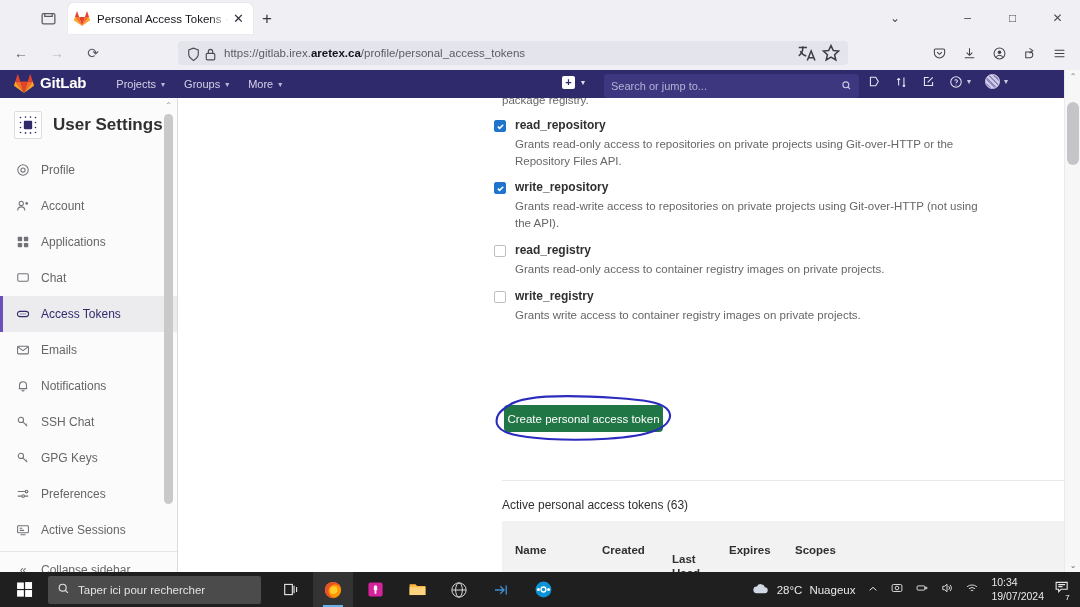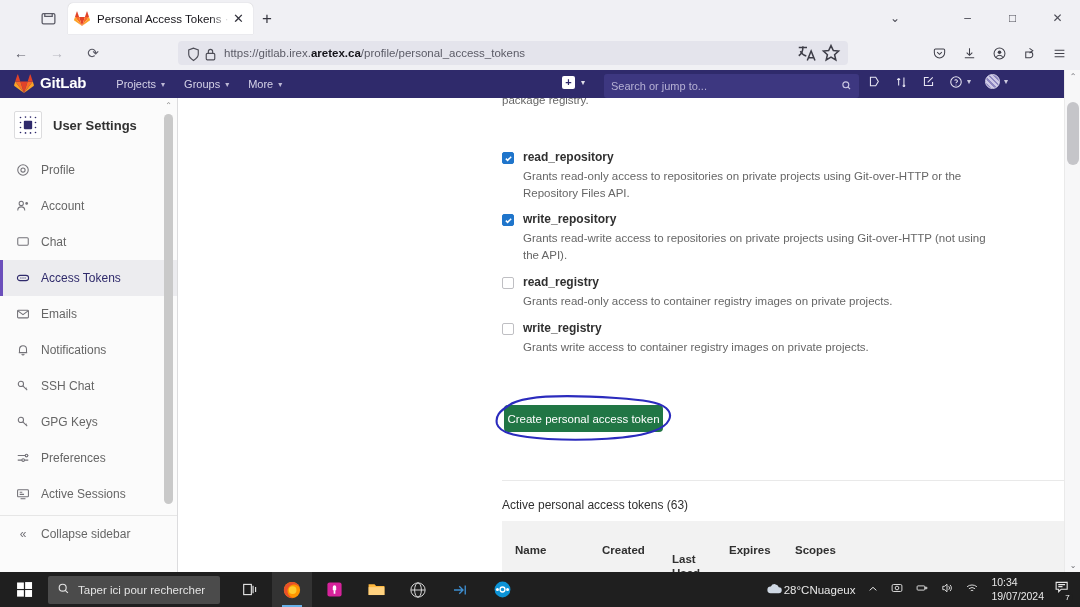--- a/index.html
+++ b/index.html
@@ -126,21 +126,21 @@
     position: absolute; left: 0; top: 28px; width: 178px; height: 474px;
     background: #fbfbfb; border-right: 1px solid #dcdcde;
     overflow: hidden;
   }
   .sb-header { display: flex; align-items: center; padding: 13px 0 13px 14px; }
   .sb-header .ava {
     width: 28px; height: 28px; flex: 0 0 28px;
     background: #fff; border: 1px solid #dcdcde; border-radius: 2px;
     display: flex; align-items: center; justify-content: center;
   }
-  .sb-header .txt { font-size: 13px; font-weight: 700; color: #303030; margin-left: 11px; }
+  .sb-header .txt { font-size: 17px; font-weight: 700; color: #303030; margin-left: 11px; }
   .sb-item {
     display: flex; align-items: center; height: 36px; padding-left: 15px;
     color: #666; font-size: 12px; position: relative;
   }
   .sb-item .ic { width: 16px; flex: 0 0 16px; display: flex; align-items: center; justify-content: center; color: #737278; }
   .sb-item .lbl { margin-left: 10px; }
   .sb-item.active { background: #ececef; color: #2f2a6b; font-weight: 400; }
   .sb-item.active .ic { color: #2f2a6b; }
   .sb-item.active::before {
     content: ""; position: absolute; left: 0; top: 0; bottom: 0; width: 3px;
@@ -156,21 +156,21 @@
   
   .content {
     position: absolute; left: 178px; top: 28px; width: 886px; height: 474px;
     background: #fff; overflow: hidden;
   }
   .content-inner { position: absolute; left: 0; top: 0; width: 886px; }
   .cut-text {
     position: absolute; left: 324px; top: -4px; font-size: 11.5px; color: #666;
   }
   .scope {
-    position: absolute; left: 324px; width: 500px; margin-top: 32px;
+    position: absolute; left: 316px; width: 500px;
   }
   .scope .row { display: flex; align-items: flex-start; }
   .cbx {
     width: 12px; height: 12px; flex: 0 0 12px; margin-top: 2px;
     border: 1px solid #bfbfc3; border-radius: 2px; background: #fff;
   }
   .cbx.checked {
     background: #1f75cb; border-color: #1f75cb;
     display: flex; align-items: center; justify-content: center;
   }
@@ -217,36 +217,36 @@
   .pg-up { position: absolute; top: 2px; left: 0; width: 16px; text-align: center; font-size: 8px; color: #6d6d72; }
   .pg-dn { position: absolute; bottom: 2px; left: 0; width: 16px; text-align: center; font-size: 8px; color: #6d6d72; }
 
   
   .taskbar {
     position: absolute; left: 0; top: 572px; width: 1080px; height: 35px;
     background: #1f1f1f; display: flex; align-items: center;
   }
   .tb-start { width: 48px; display: flex; align-items: center; justify-content: center; }
   .tb-search {
-    width: 172px; height: 28px; background: #4b4b4b; border-radius: 2px;
+    width: 213px; height: 28px; background: #4b4b4b; border-radius: 2px;
     display: flex; align-items: center; padding: 4px 9px; color: #e3e3e3;
     font-size: 11.5px; gap: 8px;
   }
   .tb-icons { display: flex; align-items: center; margin-left: 10px; gap: 2px; }
   .tb-ic {
     width: 40px; height: 35px; display: flex; align-items: center;
     justify-content: center; position: relative;
   }
   .tb-ic.act { background: #333333; }
   .tb-ic.act::after {
     content: ""; position: absolute; bottom: 0; left: 10px; right: 10px;
     height: 2px; background: #67b0e8;
   }
   .tray { position: absolute; right: 0; top: 0; height: 35px; display: flex; align-items: center; color: #e8e8e8; }
-  .tray-weather { display: flex; align-items: center; font-size: 11.5px; margin-right: 12px; }
+  .tray-weather { display: flex; align-items: center; gap: 7px; font-size: 11.5px; margin-right: 12px; }
   .tray-icons { display: flex; align-items: center; gap: 11px; margin-right: 12px; }
   .tray-clock { font-size: 10.5px; line-height: 1.25; margin-right: 10px; }
   .tray-notif { margin-right: 9px; position: relative; }
   .tray-notif .badge {
     position: absolute; right: -2px; bottom: -3px; background: #1f1f1f;
     color: #fff; font-size: 8px; border-radius: 50%; width: 11px; height: 11px;
     line-height: 11px; text-align: center;
   }
 </style>
 </head>
@@ -471,20 +471,31 @@
         <span class="ic">
           <svg viewBox="0 0 16 16" width="14" height="14" fill="none" stroke="currentColor" stroke-width="1.2">
             <circle cx="6" cy="5" r="2.4"></circle>
               <path d="M2 13a4 4 0 0 1 8 0"></path>
             <path d="M12.2 3.4v3.2M10.8 4.2l2.8 1.6M13.6 4.2l-2.8 1.6"></path>
           </svg>
         </span>
         <span class="lbl">Account</span>
       </div>
 
+      <div class="sb-item">
+        <span class="ic">
+          <svg viewBox="0 0 16 16" width="14" height="14" fill="currentColor">
+            <rect x="2" y="2" width="5" height="5" rx=".8"></rect>
+              <rect x="9" y="2" width="5" height="5" rx=".8"></rect>
+            <rect x="2" y="9" width="5" height="5" rx=".8"></rect>
+              <rect x="9" y="9" width="5" height="5" rx=".8"></rect>
+          </svg>
+        </span>
+        <span class="lbl">Applications</span>
+      </div>
 
       <div class="sb-item">
         <span class="ic">
           <svg viewBox="0 0 16 16" width="14" height="14" fill="none" stroke="currentColor" stroke-width="1.2">
             <rect x="2" y="3.2" width="12" height="8.4" rx="1.2"></rect>
           </svg>
         </span>
         <span class="lbl">Chat</span>
       </div>
 

